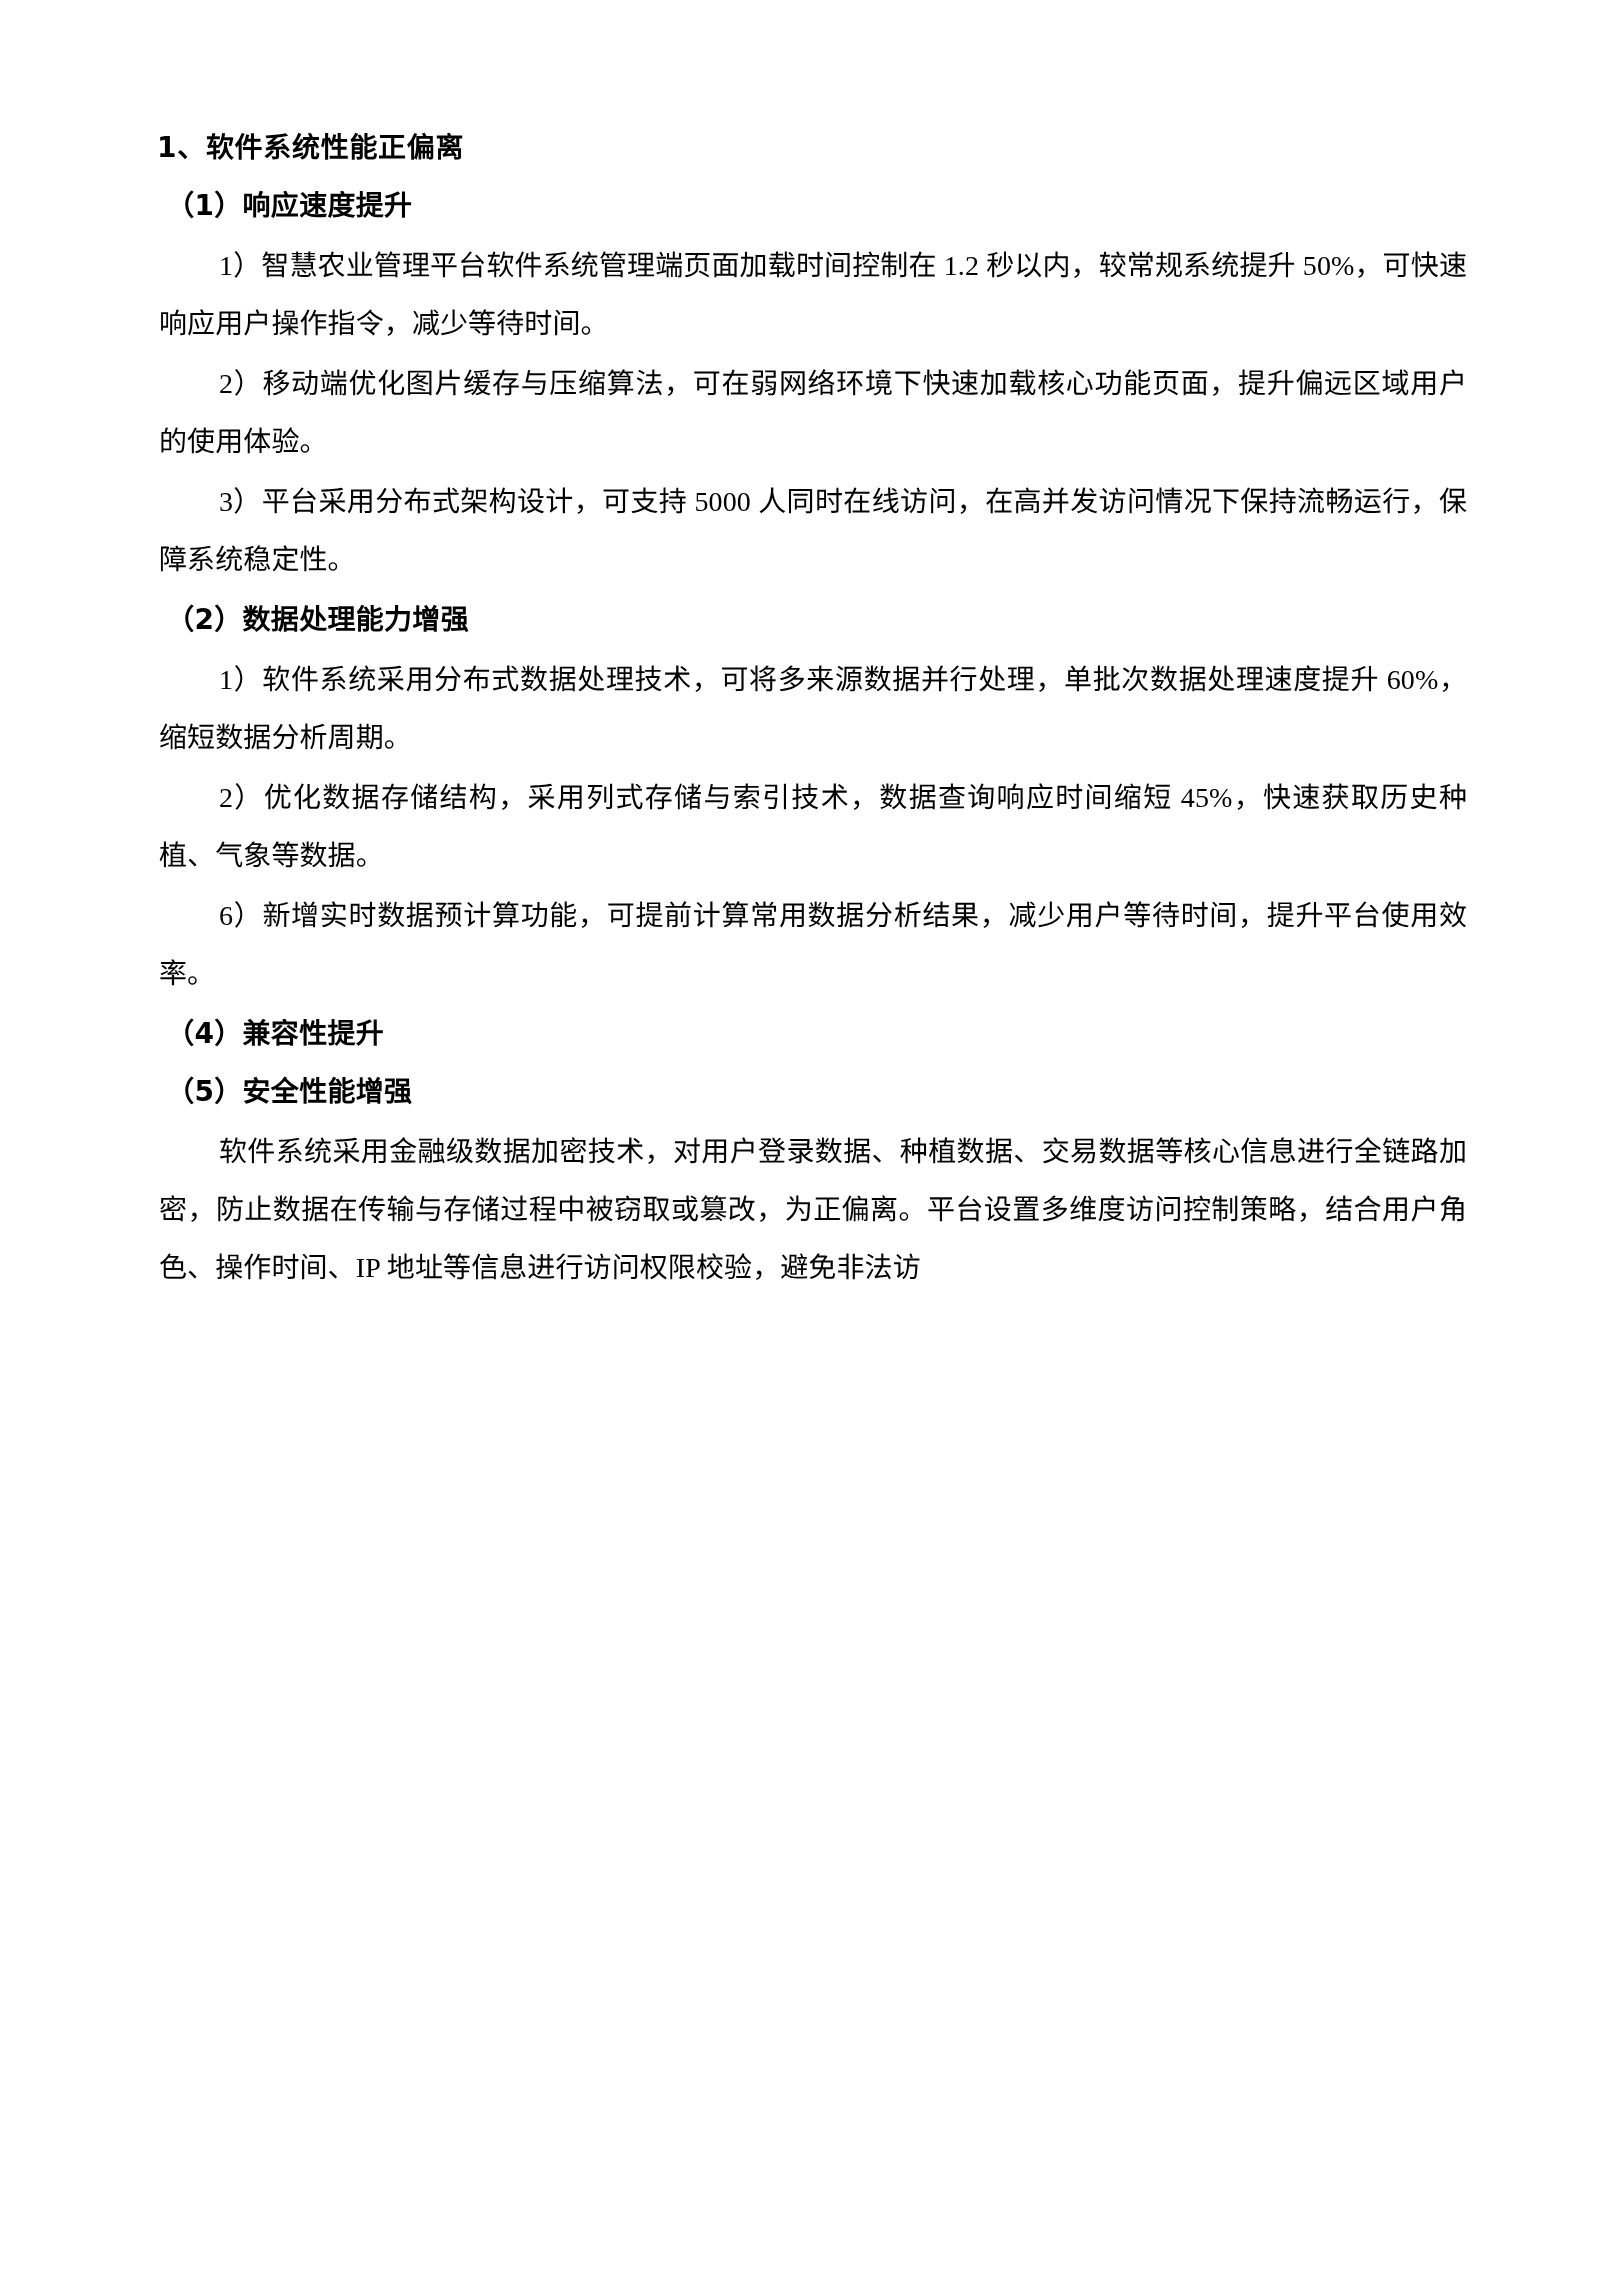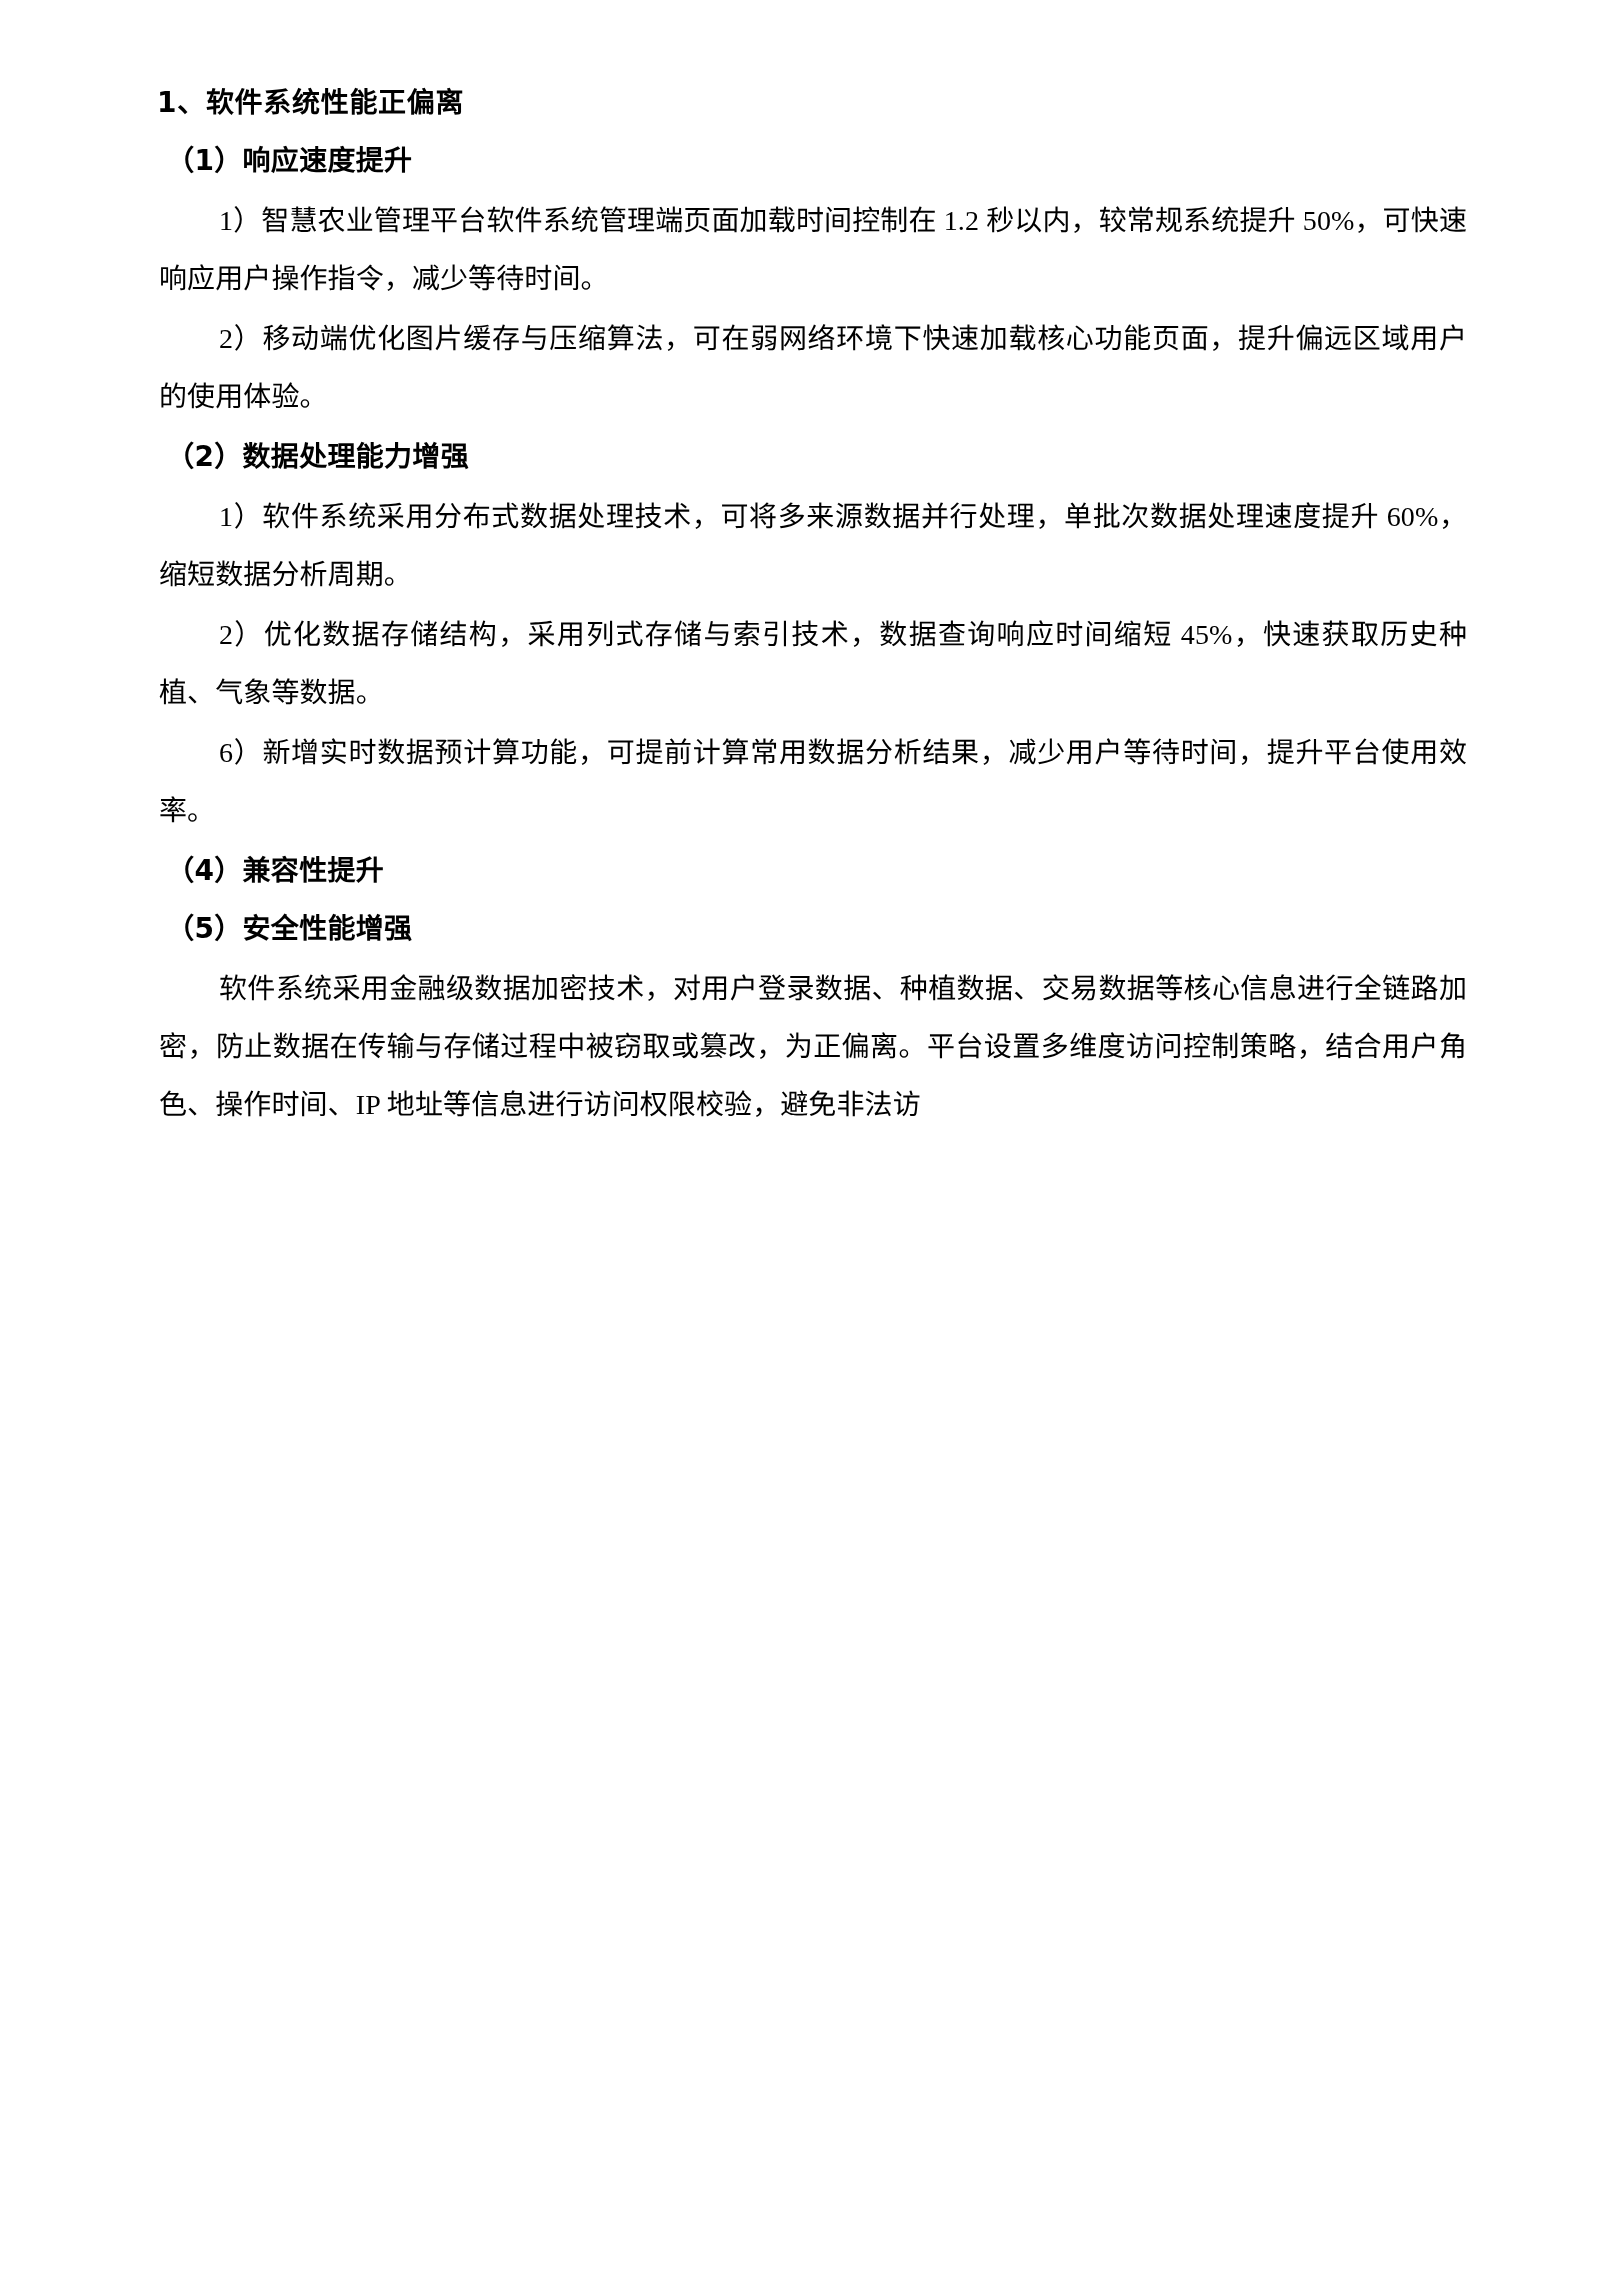--- a/index.html
+++ b/index.html
@@ -16,21 +16,21 @@
     color: #000000;
     -webkit-font-smoothing: antialiased;
   }
 
   .page {
     position: relative;
     box-sizing: border-box;
     width: 1291px;
     height: 2295px;
     background: #ffffff;
-    padding: 74px 154px 0 157px;
+    padding: 119px 154px 0 157px;
   }
 
   .doc-body {
     width: 1312px;
   }
 
   
   .h-main {
     font-family: "DejaVu Sans", "Liberation Sans", sans-serif;
     font-weight: 700;
@@ -75,20 +75,21 @@
 <body>
 
 <div class="page">
   <div class="doc-body">
 
     <h1 class="h-main">1、软件系统性能正偏离</h1>
 
     <h2 class="h-sub">（1）响应速度提升</h2>
     <p class="p">1）智慧农业管理平台软件系统管理端页面加载时间控制在 1.2 秒以内，较常规系统提升 50%，可快速响应用户操作指令，减少等待时间。</p>
     <p class="p">2）移动端优化图片缓存与压缩算法，可在弱网络环境下快速加载核心功能页面，提升偏远区域用户的使用体验。</p>
+    <p class="p">3）平台采用分布式架构设计，可支持 5000 人同时在线访问，在高并发访问情况下保持流畅运行，保障系统稳定性。</p>
 
     <h2 class="h-sub">（2）数据处理能力增强</h2>
     <p class="p">1）软件系统采用分布式数据处理技术，可将多来源数据并行处理，单批次数据处理速度提升 60%，缩短数据分析周期。</p>
     <p class="p">2）优化数据存储结构，采用列式存储与索引技术，数据查询响应时间缩短 45%，快速获取历史种植、气象等数据。</p>
     <p class="p">6）新增实时数据预计算功能，可提前计算常用数据分析结果，减少用户等待时间，提升平台使用效率。</p>
 
 
     <h2 class="h-sub">（4）兼容性提升</h2>
 
     <h2 class="h-sub">（5）安全性能增强</h2>

